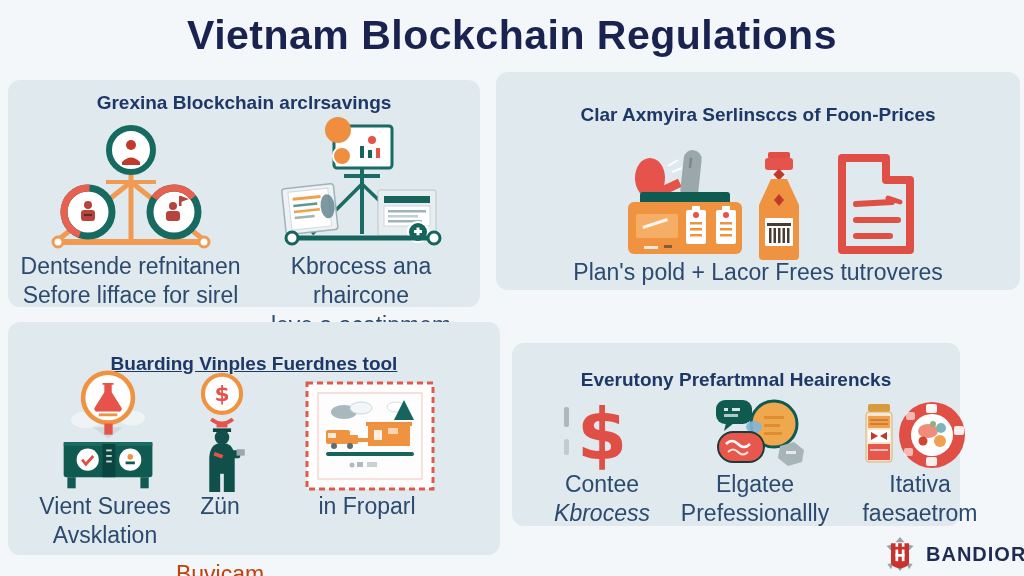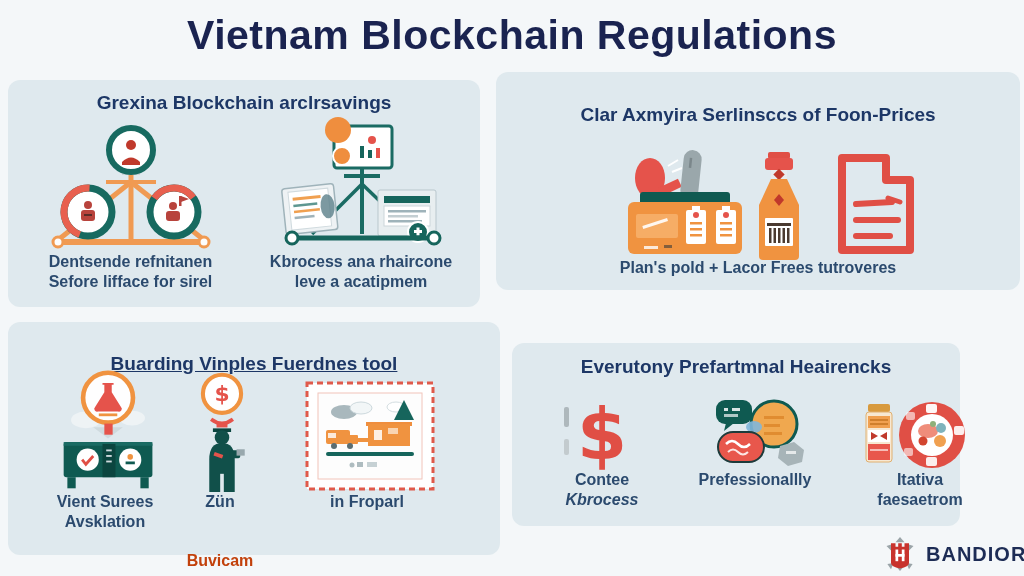--- a/index.html
+++ b/index.html
@@ -3,21 +3,21 @@
 <meta charset="utf-8">
 <style>
   html,body{margin:0;padding:0;background:#eef2f5;}
   .stage{position:relative;width:1024px;height:576px;background:#f4f7f9;
          font-family:"Liberation Sans",sans-serif;overflow:hidden;}
   .title{position:absolute;top:12px;left:0;width:100%;text-align:center;
          font-size:41px;font-weight:800;color:#1a2350;letter-spacing:.5px;}
   .panel{position:absolute;background:#dfe9ee;border-radius:12px;}
   .panel h2{margin:0;text-align:center;font-size:19px;font-weight:800;color:#1d3766;}
   .abs{position:absolute;}
-  .cap{position:absolute;text-align:center;font-size:16px;font-weight:700;
+  .cap{position:absolute;text-align:center;font-size:23px;font-weight:400;
        color:#2b4a6e;line-height:1.28;}
   .cap .red{color:#c2410c;margin-top:39px;}
   .cap .italic{font-style:italic;}
   .logo{position:absolute;display:flex;align-items:center;gap:8px;}
   .logo-text{font-size:20px;font-weight:800;color:#1d2c55;letter-spacing:1px;}
   svg{display:block;}
 </style>
 </head>
 <body>
 
@@ -246,21 +246,21 @@
     <div class="cap" style="left:162px;top:170px;width:100px;">
       <div>Zün</div>
       <div class="red">Buvicam</div>
     </div>
     <div class="cap" style="left:269px;top:170px;width:180px;">
       <div>in Froparl</div>
     </div>
   </section>
 
   <section class="panel" style="left:512px;top:343px;width:448px;height:183px;">
-    <h2 style="margin-top:13px;">Everutony Prefartmnal Heairencks</h2>
+    <h2 style="margin-top:26px;">Everutony Prefartmnal Heairencks</h2>
 
     <div class="abs" style="left:48px;top:50px;">
       <svg width="72" height="80" viewBox="0 0 72 80">
         <rect x="4" y="14" width="5" height="20" rx="2" fill="#aeb8bc"></rect>
         <rect x="4" y="46" width="5" height="16" rx="2" fill="#c3cbce"></rect>
         <text x="42" y="66" text-anchor="middle" font-family="DejaVu Sans, sans-serif" font-size="72" font-weight="bold" fill="#e04f45">$</text>
       </svg>
     </div>
 
     <div class="abs" style="left:198px;top:53px;">
@@ -308,20 +308,21 @@
         <circle cx="67" cy="45" r="4.5" fill="#d2452f"></circle>
         <circle cx="77" cy="28" r="3" fill="#8fb07a"></circle>
       </svg>
     </div>
 
     <div class="cap" style="left:15px;top:127px;width:150px;">
       <div>Contee</div>
       <div class="italic">Kbrocess</div>
     </div>
     <div class="cap" style="left:158px;top:127px;width:170px;">
+      <div>Elgatee</div>
       <div>Prefessionallly</div>
     </div>
     <div class="cap" style="left:330px;top:127px;width:156px;text-align:center;">
       <div>Itativa</div>
       <div>faesaetrom</div>
     </div>
   </section>
 
   <div class="logo" style="left:882px;top:536px;">
     <span>

